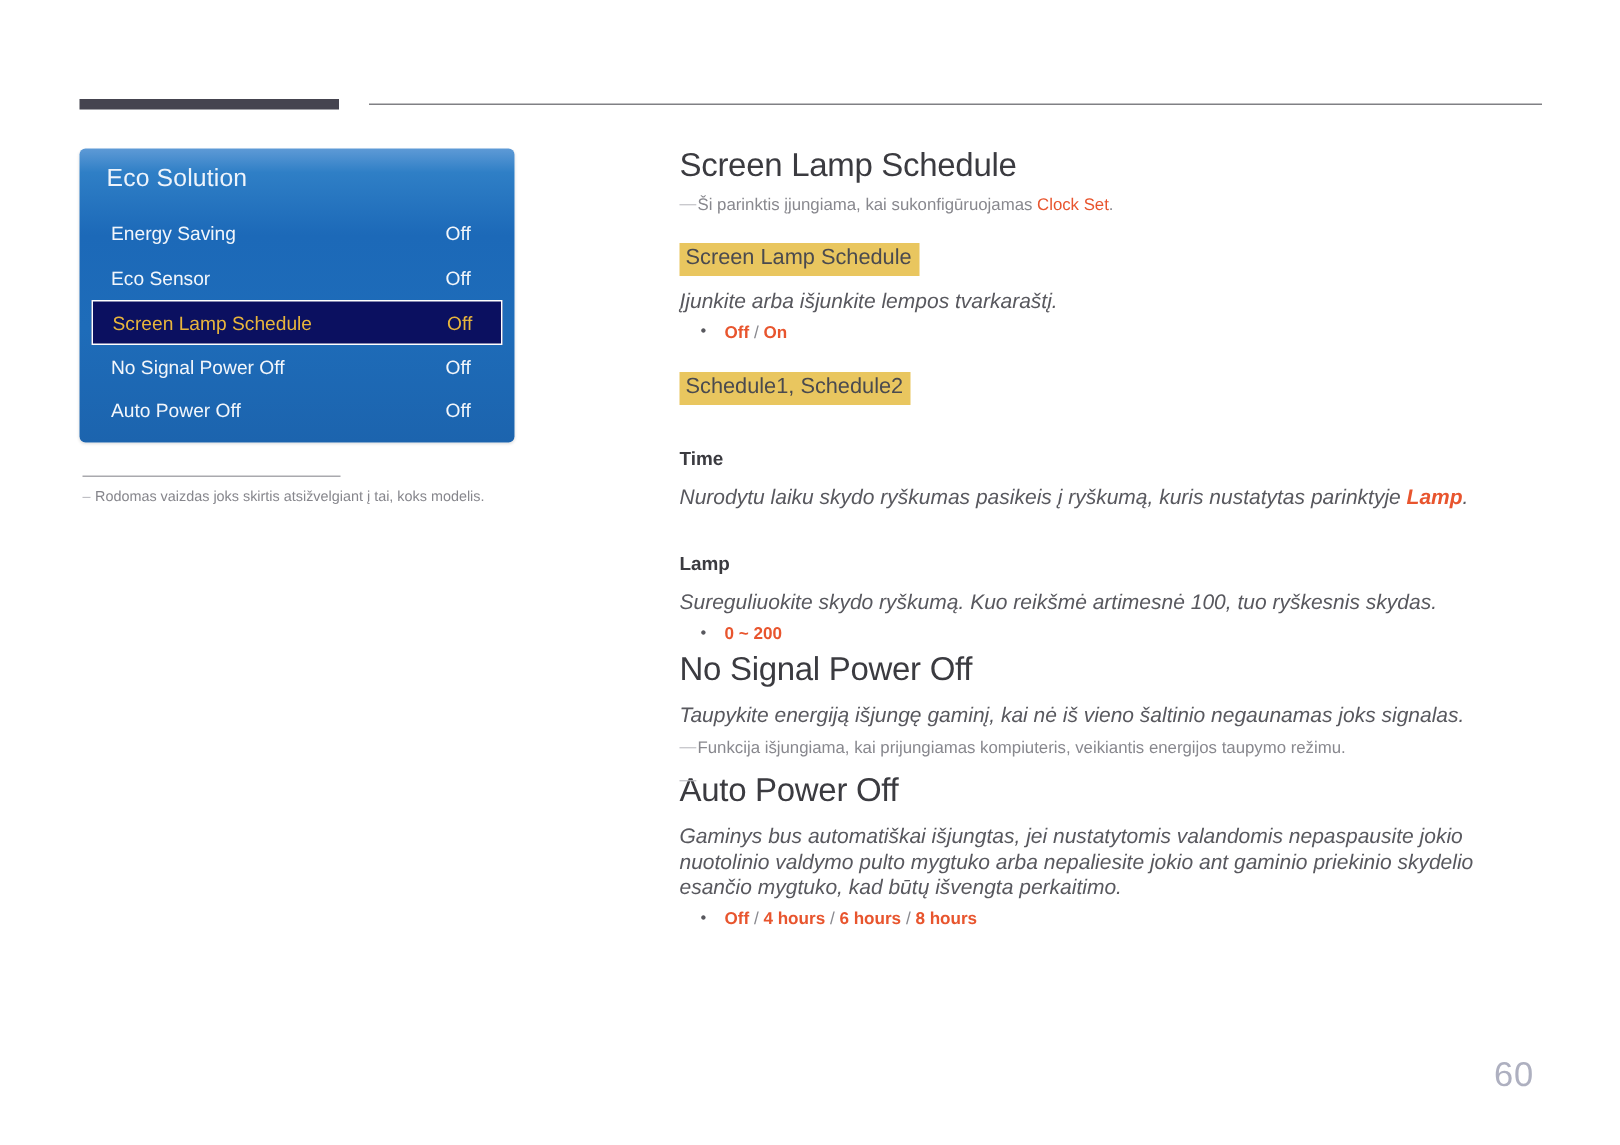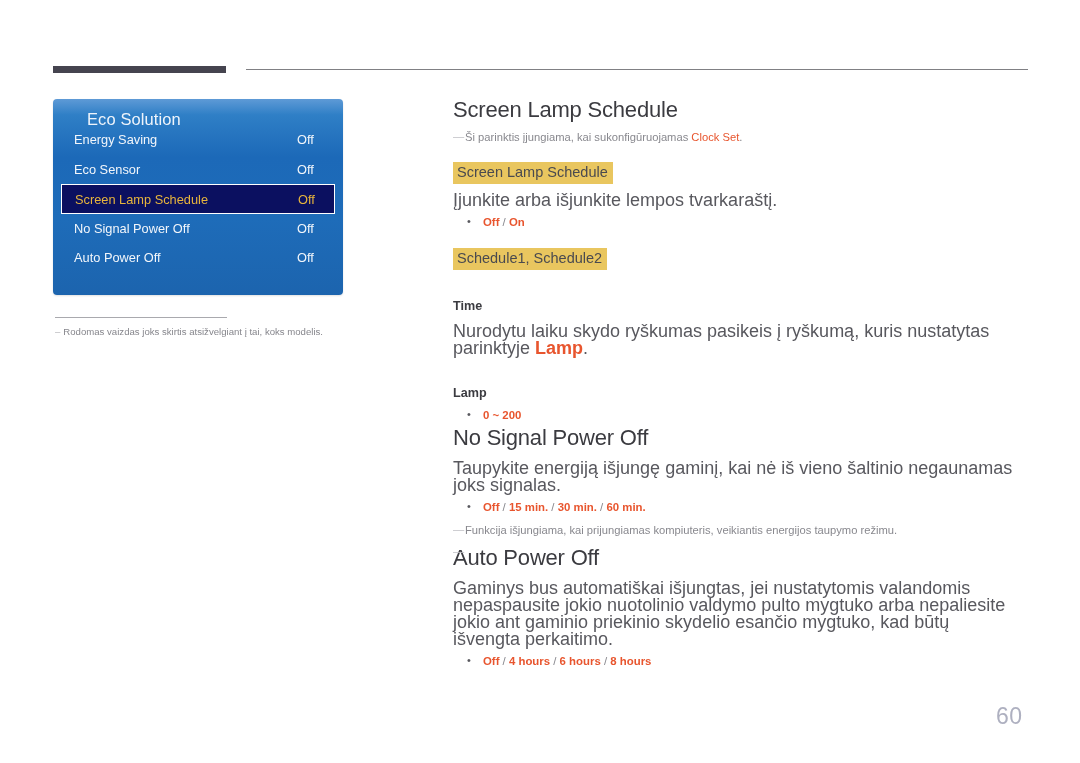--- a/index.html
+++ b/index.html
@@ -52,26 +52,25 @@
     box-shadow: 0 1px 2px rgba(0,0,0,0.12);
     overflow: hidden;
   }
   .osd-title {
     position: absolute;
     left: 18px;
     top: 11px;
     font-size: 16.5px;
     color: #eef4fb;
     letter-spacing: 0.1px;
-    margin-left: 16px;
   }
   .osd-list {
     position: absolute;
     left: 0;
-    top: 26px;
+    top: 42px;
     width: 340px;
   }
   .osd-row {
     position: relative;
     height: 29.5px;
     line-height: 29.5px;
     margin: 0;
   }
   .osd-row .lbl {
     position: absolute;
@@ -164,24 +163,25 @@
     display: inline-block;
     background: #e9c65f;
     color: #4a4a4f;
     font-size: 14.5px;
     padding: 2px 5px 3px 4px;
     margin: 0;
     line-height: 17px;
   }
   .hl-wrap { margin-top: 17px; }
   p.body {
-    font-size: 18px;
+    font-size: 14px;
     color: #58585e;
     line-height: 17px;
     margin: 8px 0 0 0;
+    font-style: italic;
   }
   ul.opts {
     list-style: none;
     margin: 5px 0 0 0;
     padding: 0 0 0 14px;
   }
   ul.opts li {
     position: relative;
     font-size: 11.4px;
     line-height: 17px;
@@ -282,32 +282,30 @@
   </ul>
 
   <div class="hl-wrap">
     <span class="hl">Schedule1, Schedule2</span>
   </div>
 
   <h3 class="sub">Time</h3>
   <p class="body"><span>Nurodytu laiku skydo ryškumas pasikeis į ryškumą, kuris nustatytas parinktyje </span><span class="hot" style="color:#e8552e;font-weight:bold;">Lamp</span><span>.</span></p>
 
   <h3 class="sub">Lamp</h3>
+  <p class="body">Sureguliuokite skydo ryškumą. Kuo reikšmė artimesnė 100, tuo ryškesnis skydas.</p>
 
   <ul class="opts">
     <li><span class="hot">0 ~ 200</span></li>
   </ul>
 
   <h1 class="sec sp-xl">No Signal Power Off</h1>
 
   <p class="body">Taupykite energiją išjungę gaminį, kai nė iš vieno šaltinio negaunamas joks signalas.</p>
 
-  <ul class="opts">
-    <li><span class="hot">Off</span><span class="sep"> / </span><span class="hot">15 min.</span><span class="sep"> / </span><span class="hot">30 min.</span><span class="sep"> / </span><span class="hot">60 min.</span></li>
-  </ul>
 
   <p class="note" style="margin-top:6px;">
     <span class="nd">—</span><span>Funkcija išjungiama, kai prijungiamas kompiuteris, veikiantis energijos taupymo režimu.</span>
   </p>
   <p class="note" style="margin-top:6px;">
     <span class="nd">—</span>
   </p>
 
   <h1 class="sec sp-xl">Auto Power Off</h1>
 

